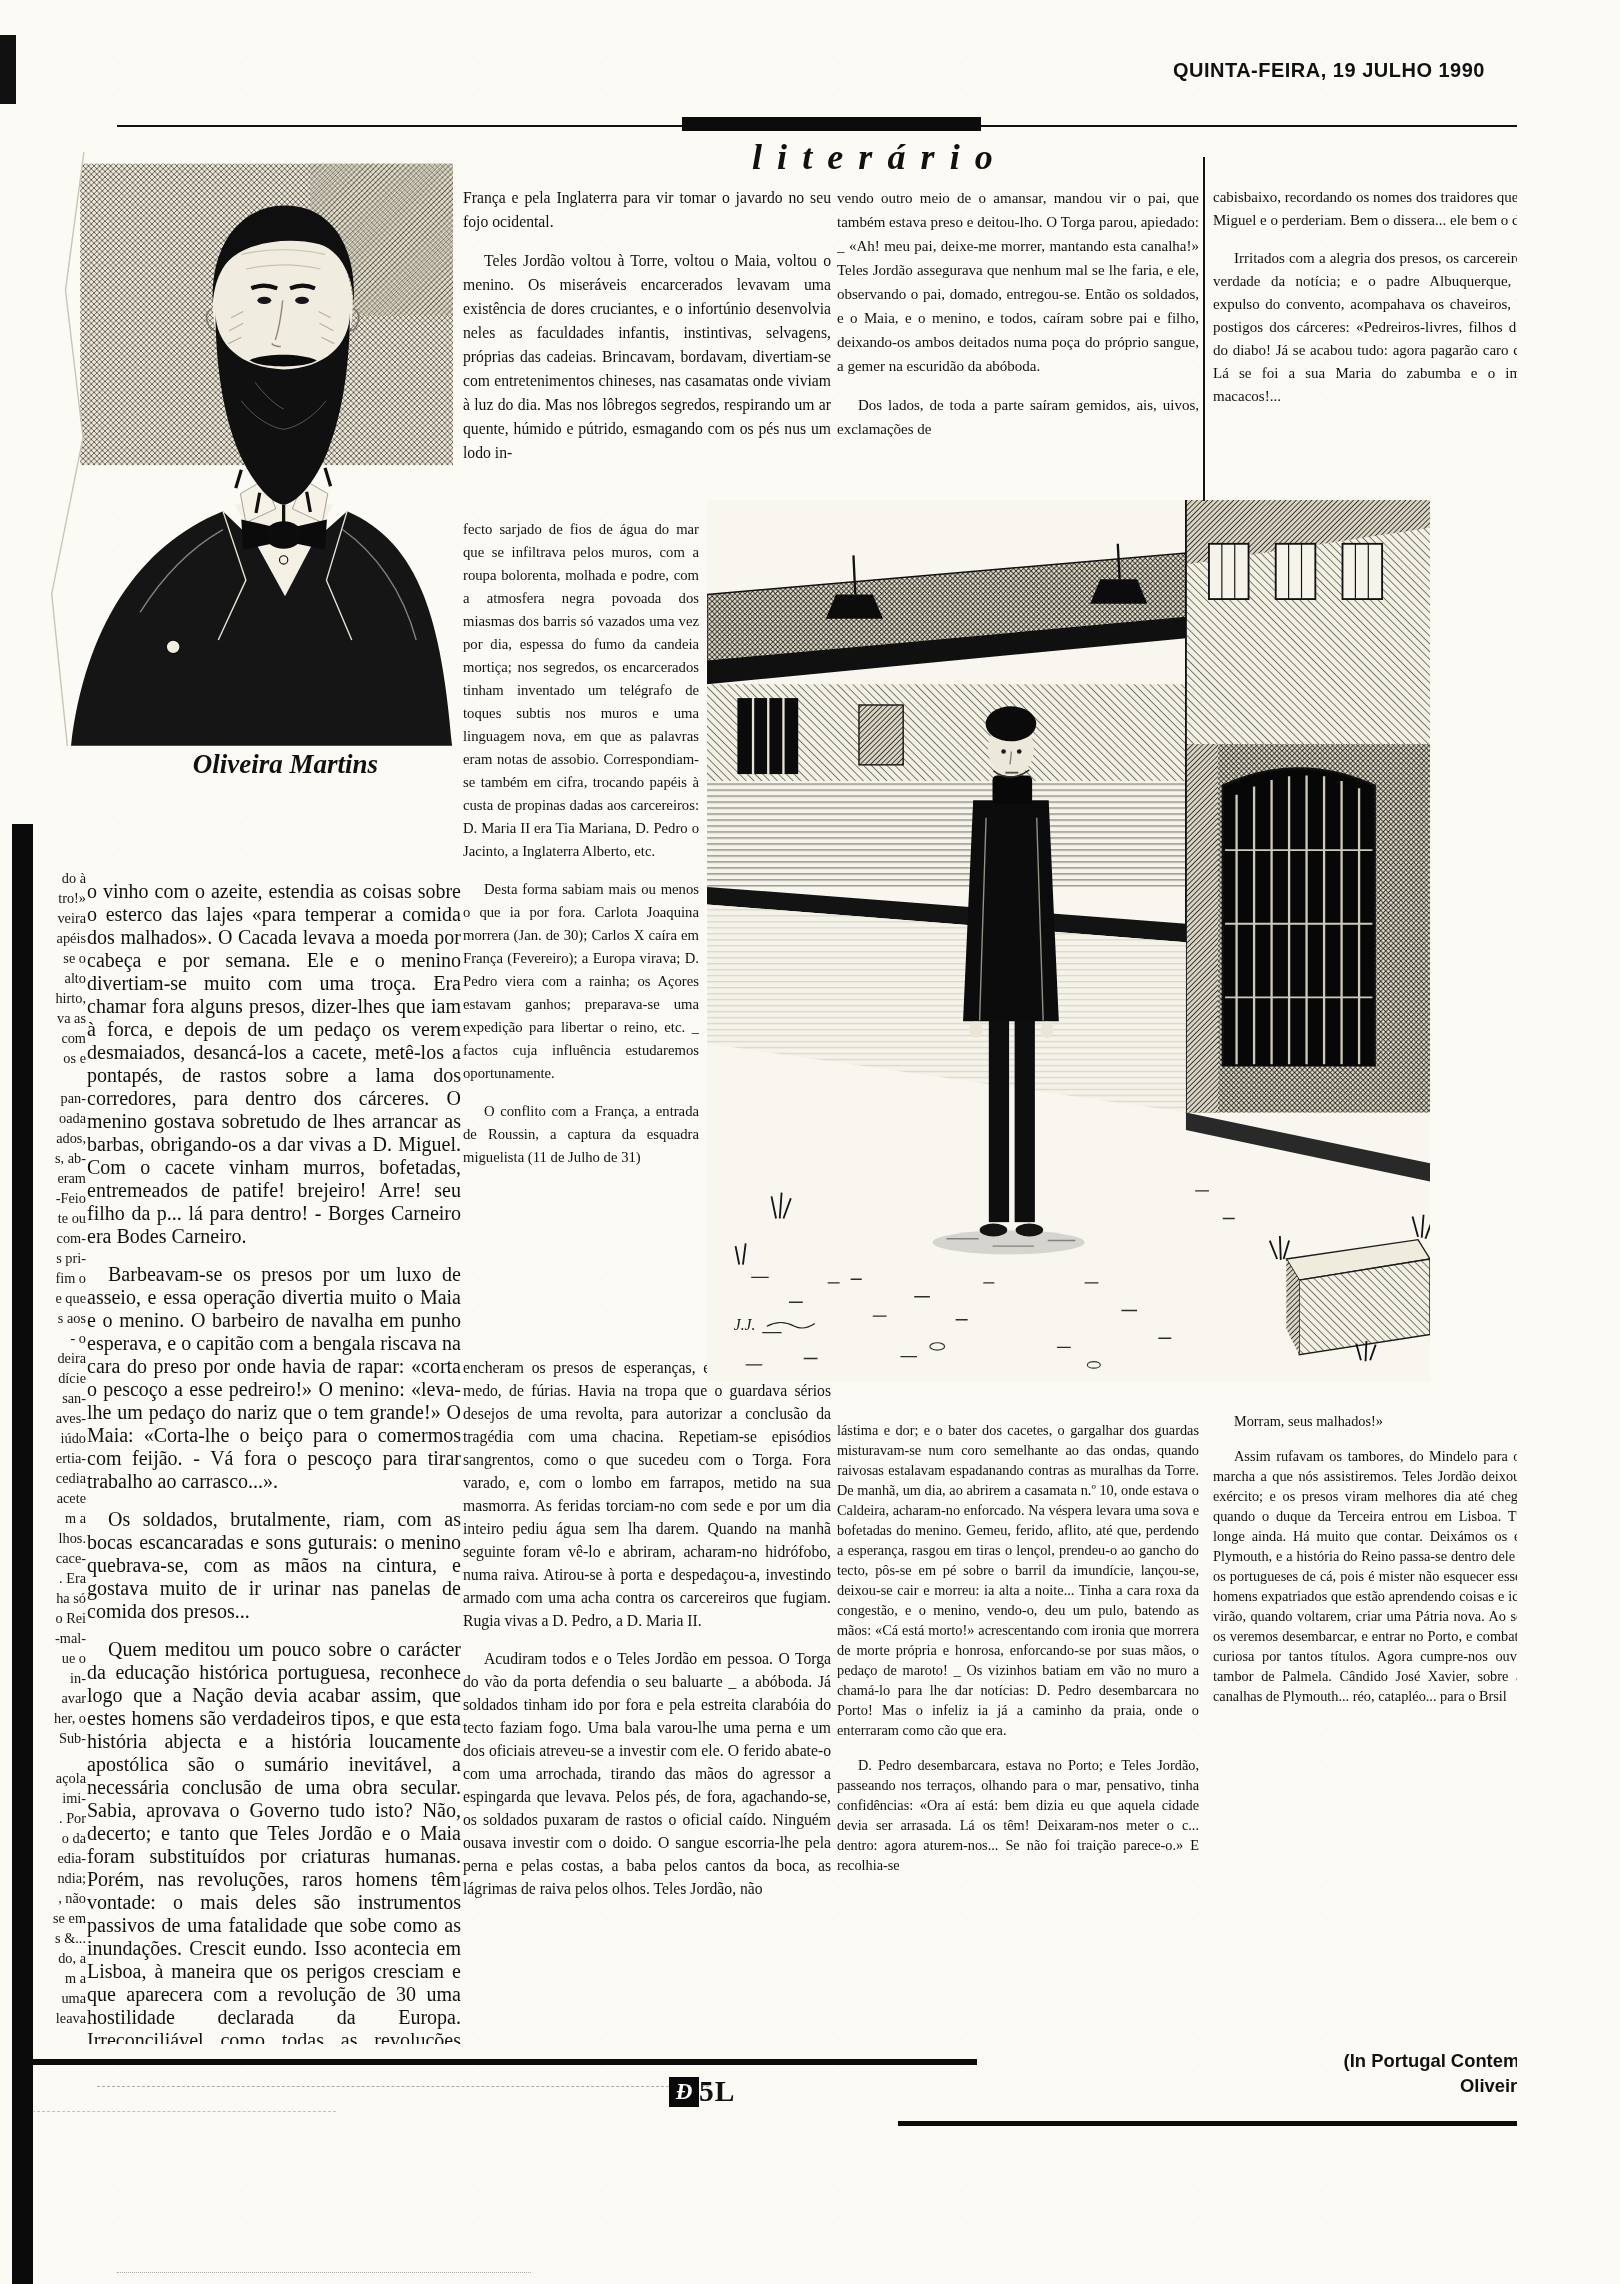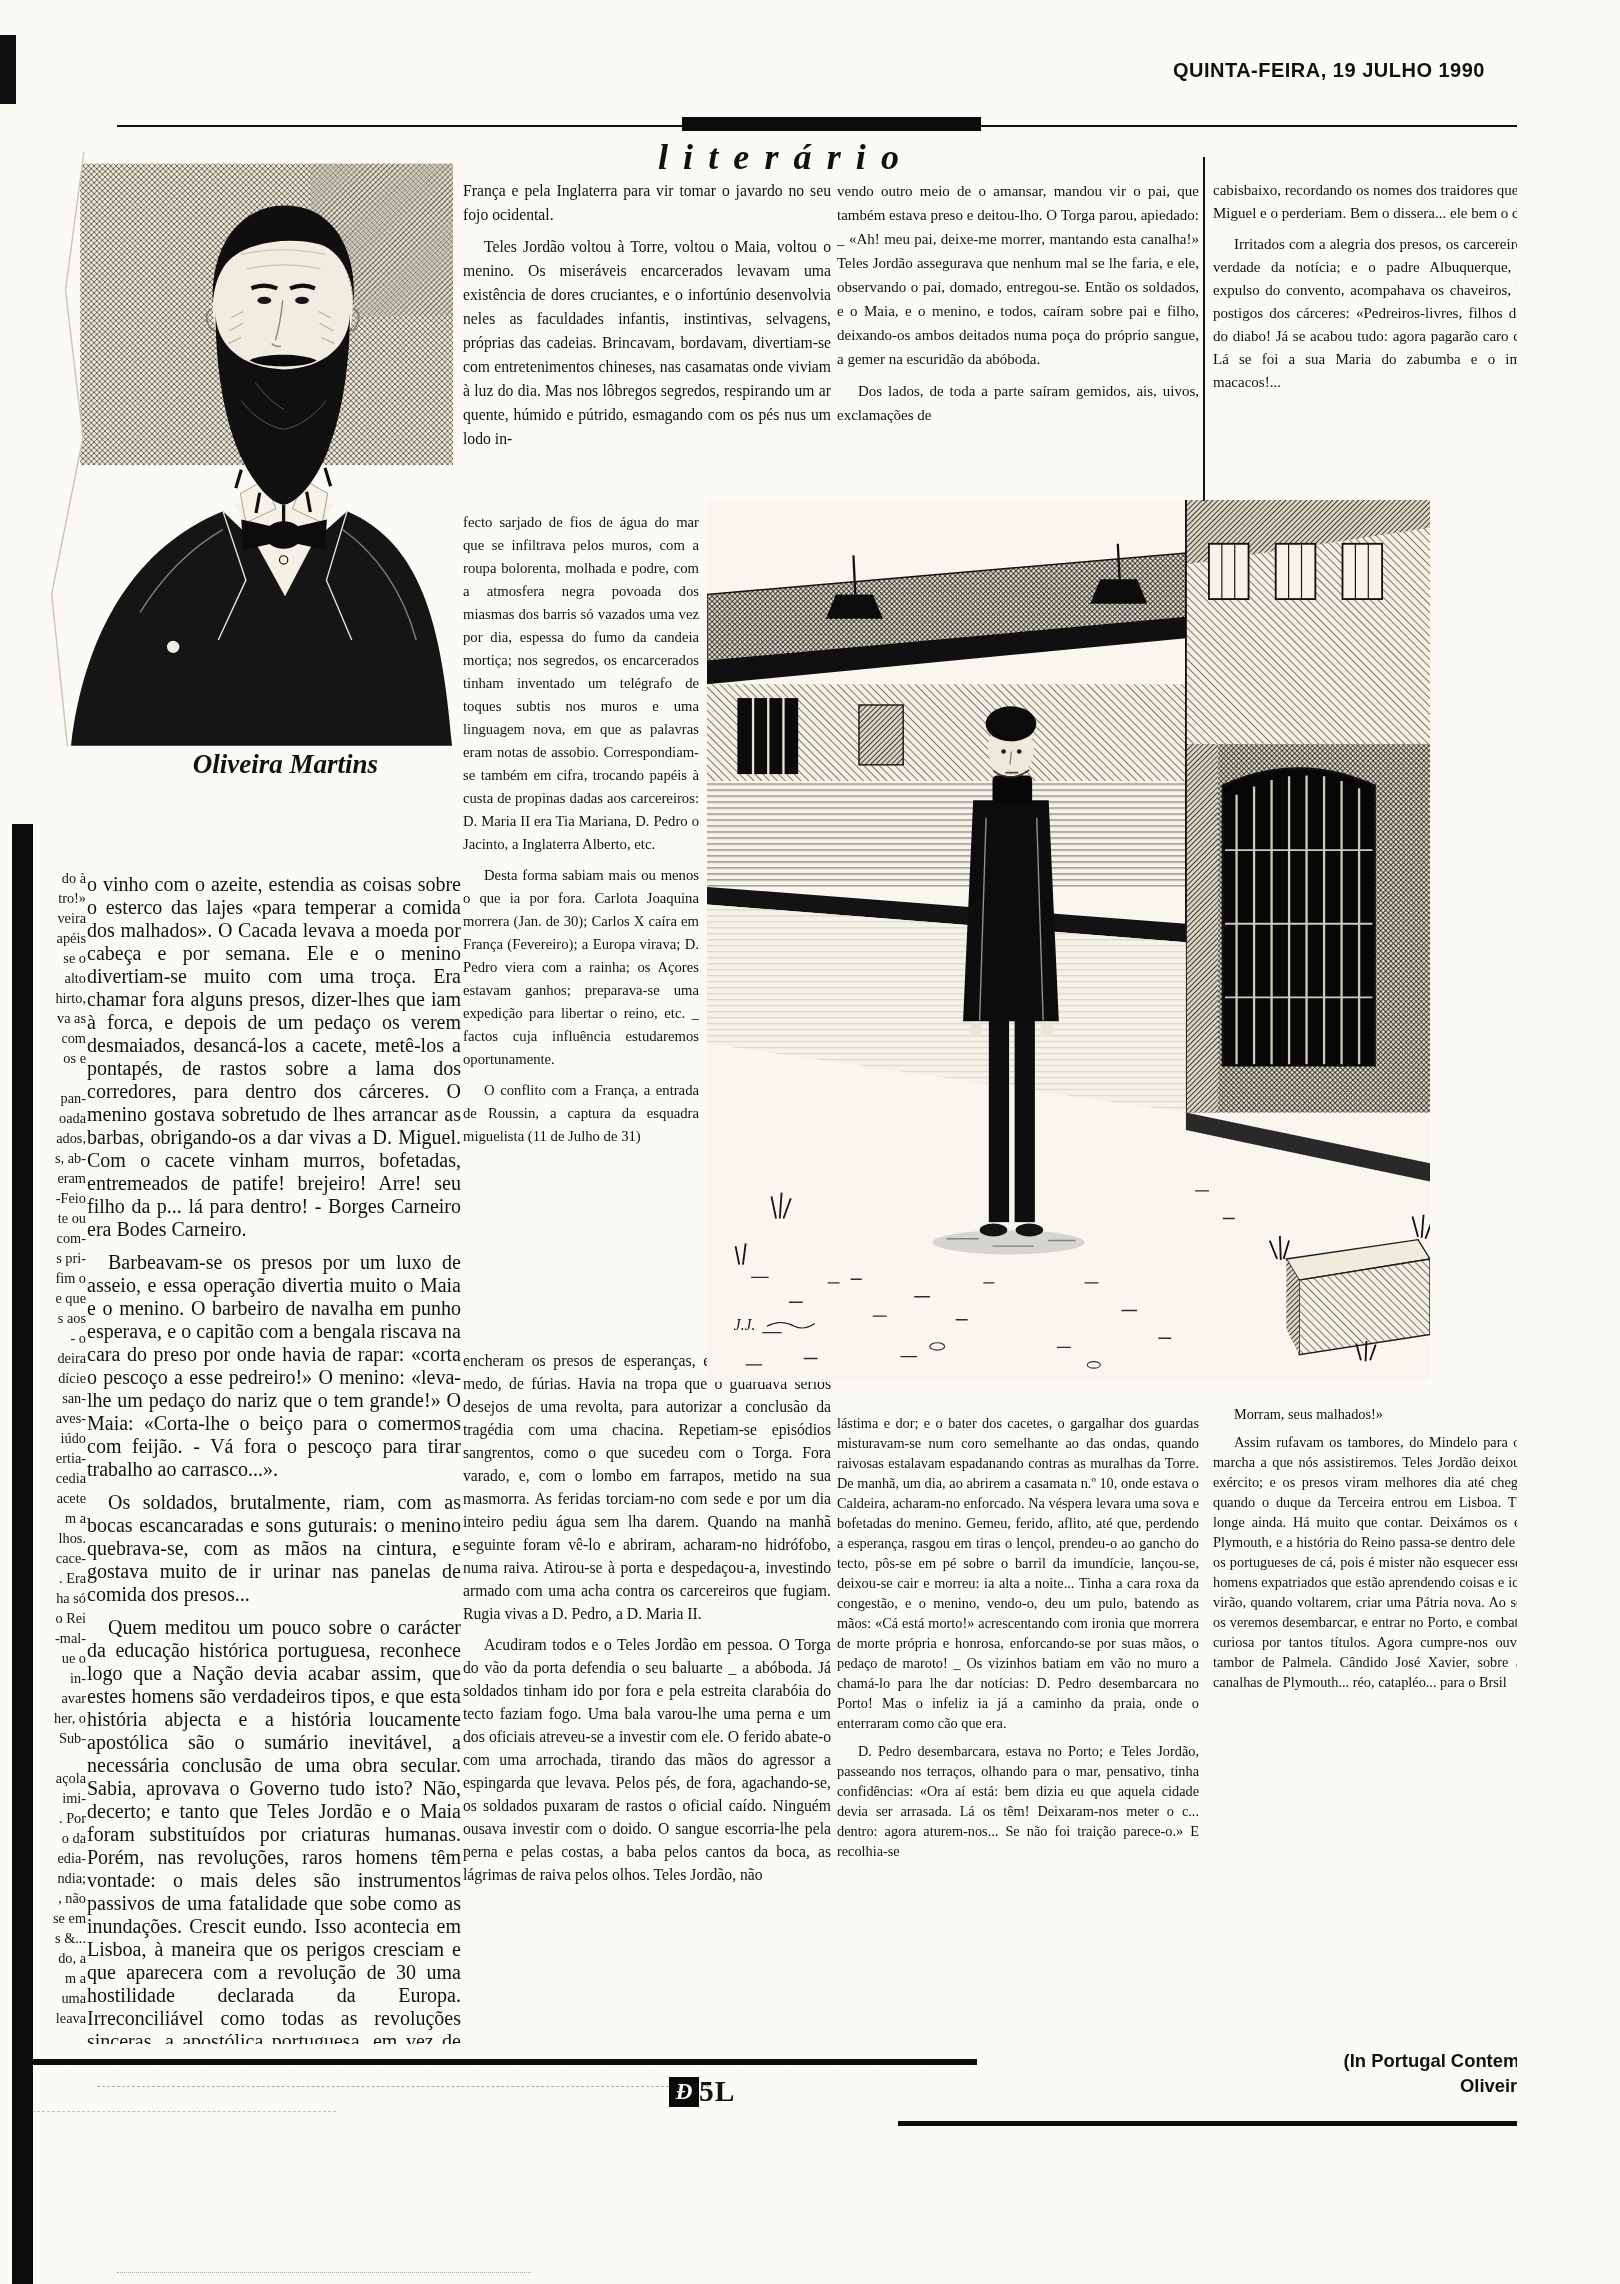--- a/index.html
+++ b/index.html
@@ -3,35 +3,35 @@
 <meta charset="utf-8">
 <style>
   html,body{margin:0;padding:0;background:#fbfaf5}
   .page{position:relative;width:1517px;height:2284px;background:#fbfaf5;color:#111;
         font-family:"Liberation Serif",serif;overflow:hidden;
         background-image:radial-gradient(rgba(0,0,0,.03) 0.7px,transparent 0.7px);
         background-size:45px 38px}
   .date{position:absolute;top:59px;right:32px;font:700 20px "Liberation Sans",sans-serif;letter-spacing:0.5px;white-space:nowrap}
   .rule-top{position:absolute;left:117px;top:125px;width:1492px;height:2.3px;background:#111}
   .rule-top-thick{position:absolute;left:682px;top:117px;width:299px;height:14px;background:#0c0c0c}
-  .masthead{position:absolute;left:658px;top:136px;width:350px;text-align:left;
+  .masthead{position:absolute;left:658px;top:136px;width:350px;text-align:right;
             font-family:"Liberation Serif",serif;font-style:italic;font-weight:600;
             font-size:36px;letter-spacing:.42em;white-space:nowrap}
   .corner-mark{position:absolute;left:0;top:35px;width:15.7px;height:69px;background:#111}
   .edge-bar{position:absolute;left:12px;top:824px;width:21px;height:1460px;background:#0b0b0b}
   .portrait{position:absolute;left:25px;top:152px;width:428px;height:594px}
   .portrait svg,.illus svg{display:block;width:100%;height:100%}
   .caption-artifact{position:absolute;left:298px;top:711px;width:2.3px;height:32px;background:#161616}
   .portrait-caption{position:absolute;left:138px;top:749px;width:295px;text-align:center;
             font-family:"Liberation Serif",serif;font-style:italic;font-weight:700;font-size:27px}
   .edge-frags{position:absolute;left:32px;top:868px;width:54px;text-align:right;
             font-size:14.3px;line-height:20px;color:#141414;overflow:hidden;height:1160px}
   .edge-frags div{white-space:nowrap;min-height:20px}
   .col{position:absolute;text-align:justify;overflow:hidden}
-  .col p{margin:8px 0 .5em;text-indent:21px}
+  .col p{margin:15px 0 .5em;text-indent:21px}
   .col.cont p:first-child{text-indent:0}
   .col-a{left:87px;top:865px;width:374px;height:1179px;font-size:20px;line-height:23px}
   .col-b-top{left:463px;top:171px;width:368px;height:328px;font-size:15.7px;line-height:24px}
   .col-b-narrow{left:463px;top:503px;width:236px;height:829px;font-size:14.7px;line-height:23px}
   .col-b-bottom{left:463px;top:1341px;width:368px;height:715px;font-size:15.7px;line-height:23px}
   .col-c-top{left:837px;top:171px;width:362px;height:327px;font-size:15px;line-height:24px}
   .col-c-bottom{left:837px;top:1405px;width:362px;height:718px;font-size:14.3px;line-height:20px}
   .col-d-top{left:1213px;top:171px;width:385px;height:329px;font-size:15px;line-height:23px}
   .col-d-bottom{left:1213px;top:1396px;width:385px;height:647px;font-size:14.3px;line-height:20px}
   .credit{position:absolute;left:1213px;top:2048px;width:385px;text-align:right;

